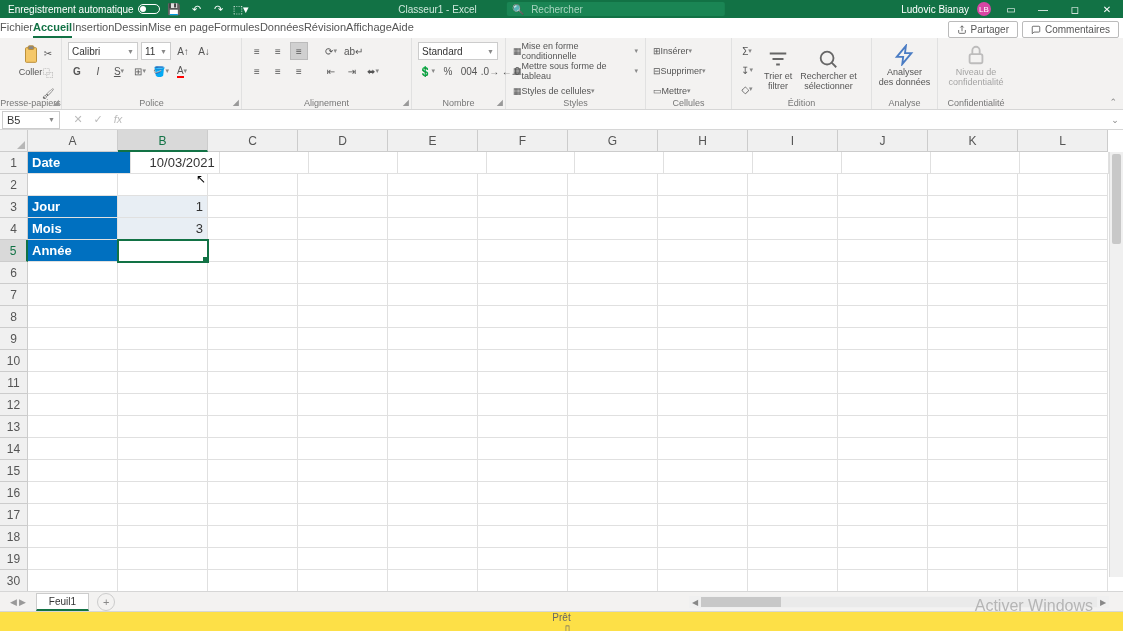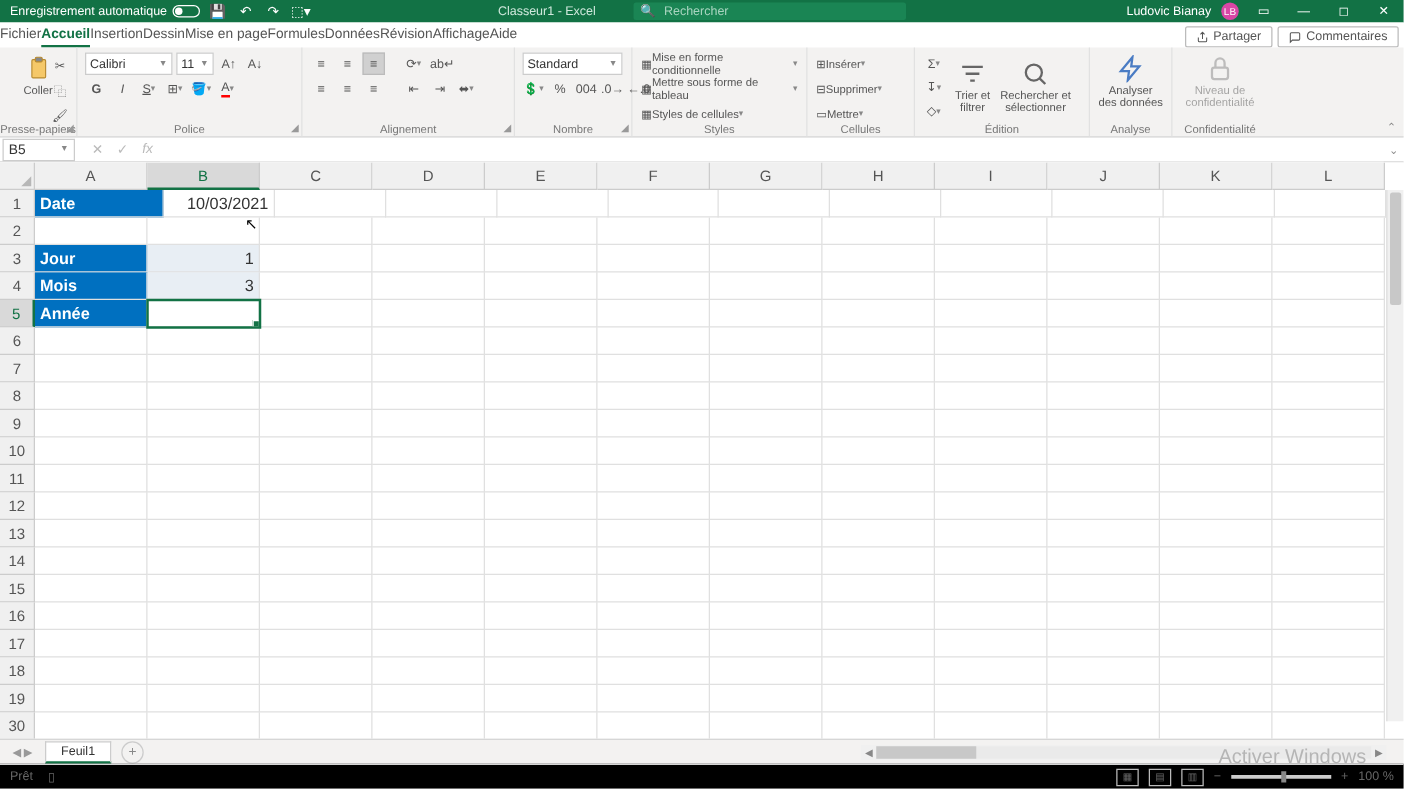--- a/index.html
+++ b/index.html
@@ -77,21 +77,21 @@
 .st-nav { display:flex; gap:2px; padding:0 10px; color:#999; }
 .st-nav span { cursor:pointer; font-size:9px; }
 .sheet-tab { padding:2px 12px; background:#fff; border:1px solid #ccc; border-bottom:2px solid #127245; cursor:pointer; font-size:10px; }
 .addsheet { width:18px; height:18px; border:1px solid #ccc; border-radius:50%; margin-left:8px; display:flex; align-items:center; justify-content:center; font-size:11px; color:#888; cursor:pointer; }
 .hscroll { position:absolute; right:14px; width:420px; height:12px; bottom:3px; background:#f0f0f0; display:flex; align-items:center; }
 .hscroll .harrow { width:12px; text-align:center; font-size:8px; color:#888; cursor:pointer; }
 .hscroll .htrack { flex:1; height:10px; background:#eaeaea; position:relative; }
 .hscroll .hthumb { position:absolute; left:0; width:80px; top:0; bottom:0; background:#c8c8c8; }
 
 
-.statusbar { position:absolute; bottom:0; left:0; right:0; height:20px; background:#000000; border-top:1px solid #d6d6d6; display:flex; align-items:center; font-size:10px; color:#666; padding:0 8px; }
+.statusbar { position:absolute; bottom:0; left:0; right:0; height:20px; background:#fde047; border-top:1px solid #d6d6d6; display:flex; align-items:center; font-size:10px; color:#666; padding:0 8px;flex-direction:column; }
 .statusbar .sright { margin-left:auto; display:flex; align-items:center; gap:8px; }
 .viewbtn { width:18px; height:14px; border:1px solid #bbb; cursor:pointer; font-size:8px; display:flex; align-items:center; justify-content:center; }
 .zoom-slider { width:80px; height:3px; background:#ccc; position:relative; cursor:pointer; }
 .zoom-slider::after { content:""; position:absolute; left:50%; top:-3px; width:4px; height:9px; background:#888; }
 .watermark { position:absolute; right:30px; bottom:16px; font-size:16px; color:#b5b5b5; pointer-events:none; z-index:50; }
 .cursor-icon { position:absolute; font-size:12px; color:#000; pointer-events:none; z-index:60; }
 </style>
 </head>
 <body>
 

